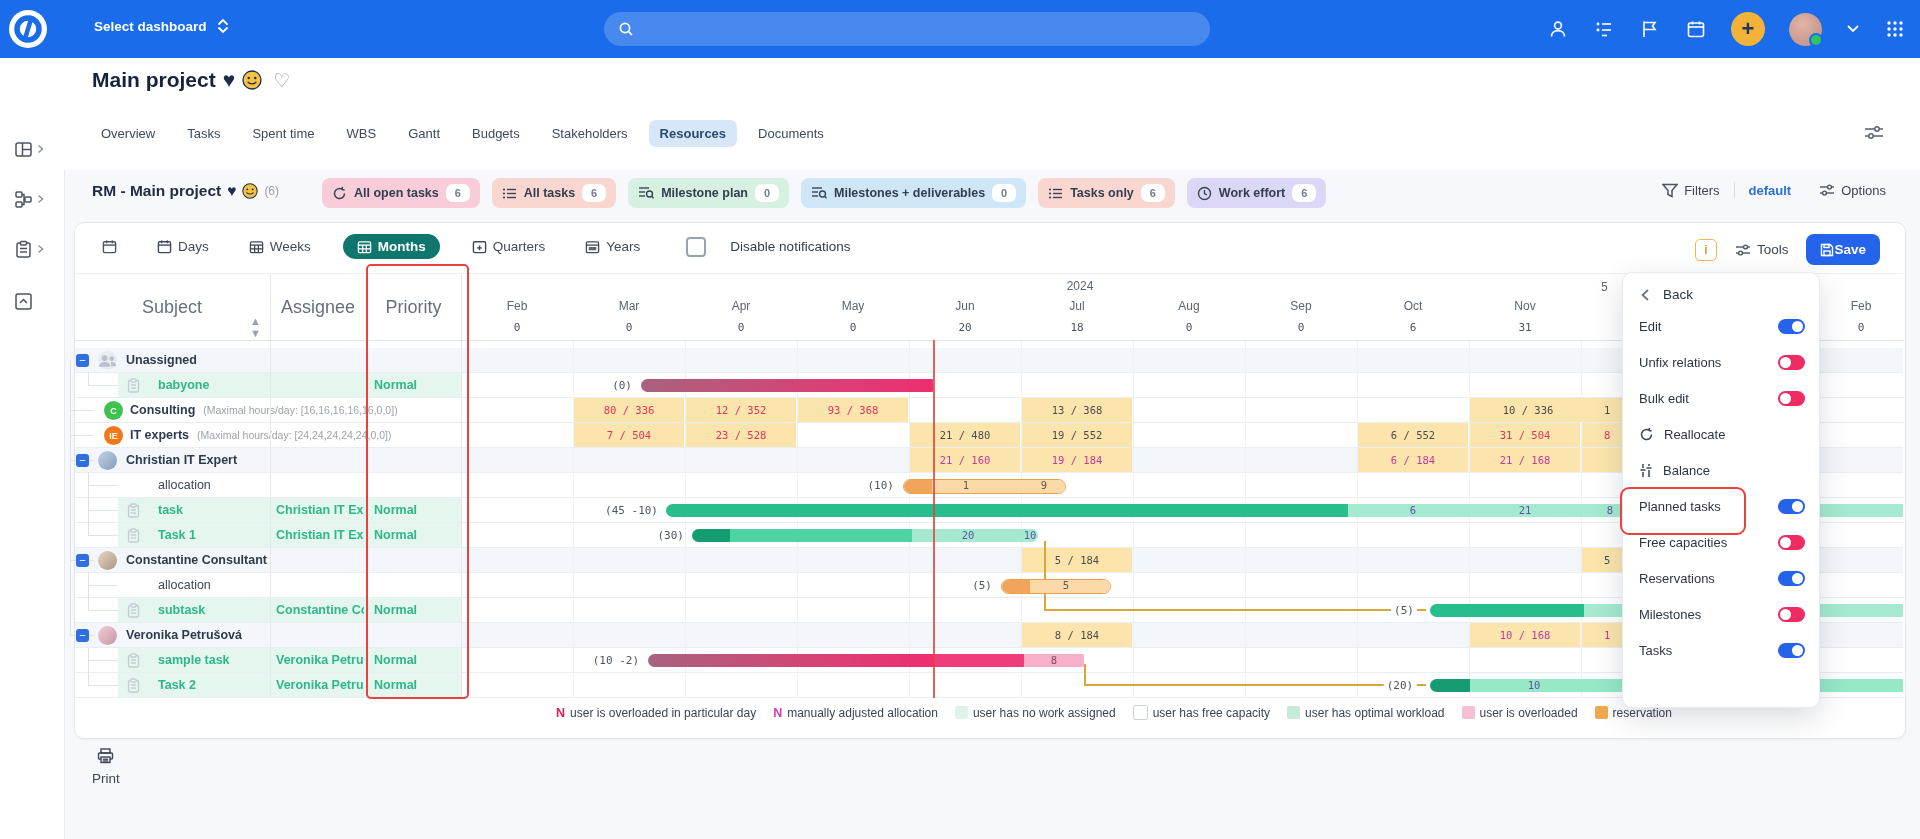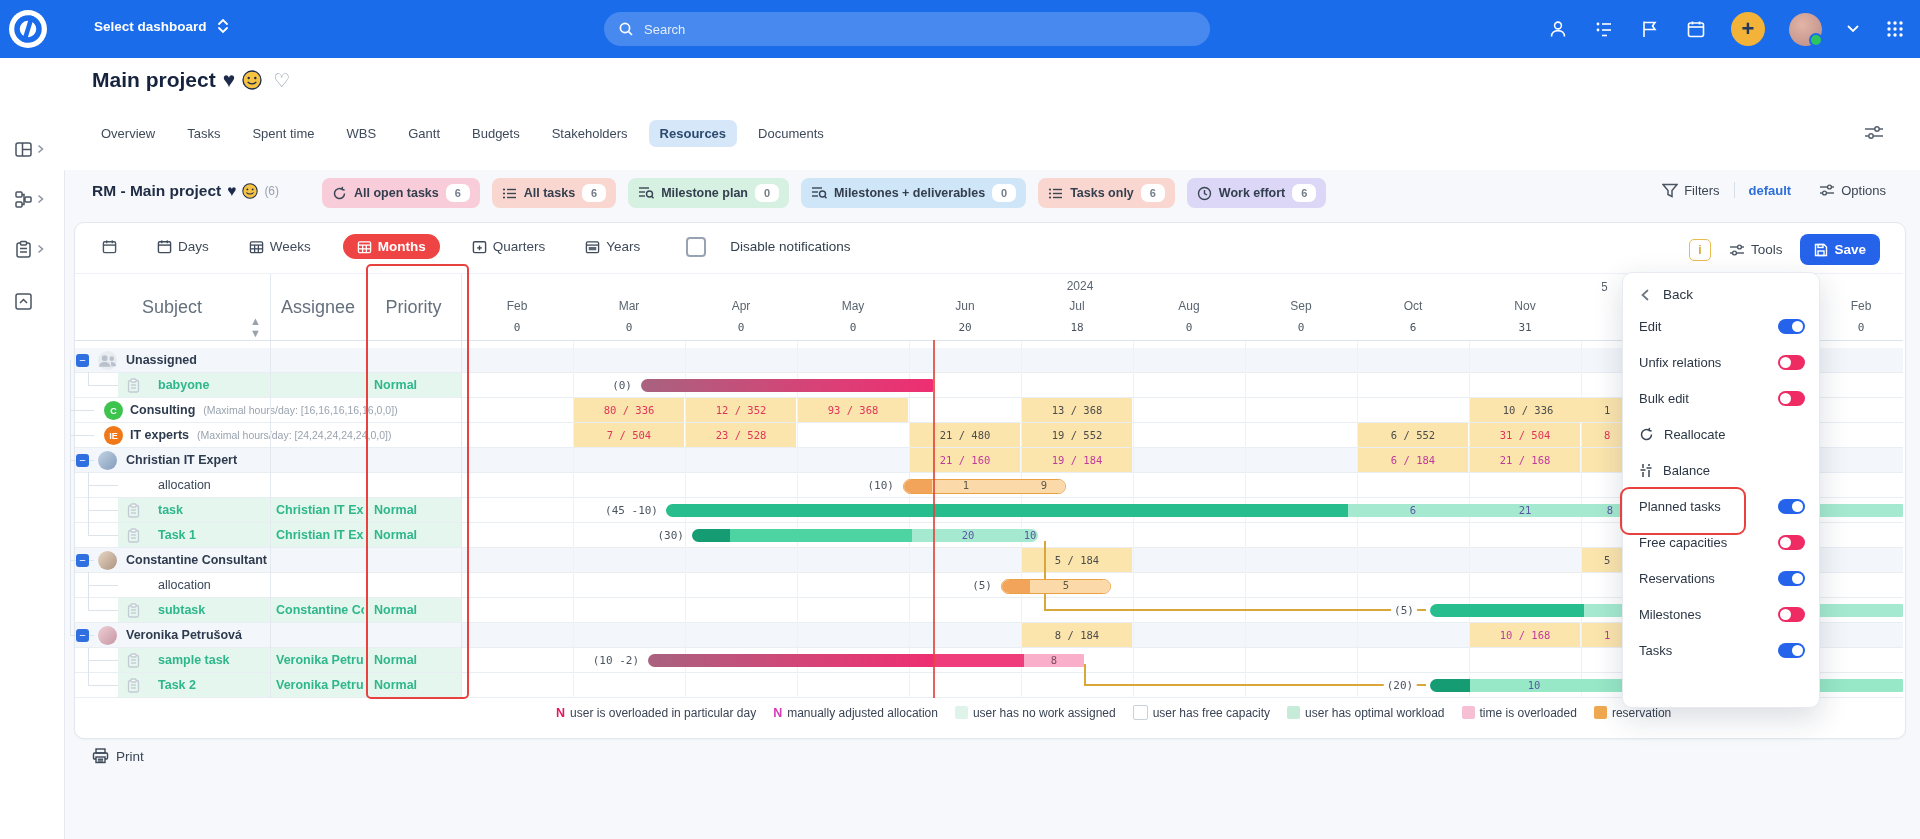--- a/index.html
+++ b/index.html
@@ -36,27 +36,27 @@
   .chip .cnt{background:#fff;border-radius:7px;min-width:16px;height:18px;display:flex;align-items:center;justify-content:center;font-size:11px;color:#737d8a;padding:0 4px;font-weight:600;}
   .filtgrp{position:absolute;right:34px;top:182px;display:flex;align-items:center;gap:14px;font-size:13px;color:#3c4654;}
   .filtgrp .sep{width:1px;height:16px;background:#d8dee6;}
   .filtgrp .lnk{color:#2e6fd8;font-weight:600;cursor:pointer;}
   .fl-item{display:flex;align-items:center;gap:6px;cursor:pointer;}
   
   .card{position:absolute;left:74px;top:222px;width:1830px;height:515px;background:#fff;border:1px solid #e2e8f0;border-radius:10px;box-shadow:0 1px 2px rgba(20,40,80,.04);}
   
   .scales{position:absolute;left:94px;top:234px;display:flex;align-items:center;gap:24px;}
   .scalebtn{display:flex;align-items:center;gap:6px;font-size:13.5px;color:#3f4a5a;cursor:pointer;padding:5px 8px;border-radius:16px;}
-  .scalebtn.active{background:#ef4444;color:#fff;font-weight:600;padding:5px 14px;}
+  .scalebtn.active{background:#0f766e;color:#fff;font-weight:600;padding:5px 14px;}
   .cbx{width:16px;height:16px;border:2px solid #97a3b2;border-radius:4px;background:#fff;cursor:pointer;}
   .cbxlbl{font-size:13.5px;color:#33404f;}
   .tools-grp{position:absolute;right:40px;top:234px;display:flex;align-items:center;gap:18px;}
   .infobox{width:20px;height:20px;border:1.5px solid #e7bb4e;border-radius:5px;color:#d9a62e;font-size:12px;font-weight:700;display:flex;align-items:center;justify-content:center;cursor:pointer;}
   .toolsbtn{display:flex;align-items:center;gap:6px;font-size:13.5px;color:#3c4654;cursor:pointer;}
-  .savebtn{background:#2563eb;color:#fff;border:none;border-radius:8px;height:31px;padding:0 14px;font-size:13.5px;font-weight:600;display:flex;align-items:center;gap:6px;cursor:pointer;font-family:"Liberation Sans",sans-serif;}
+  .savebtn{background:#2563eb;color:#fff;border:none;border-radius:8px;height:31px;padding:0 14px;font-size:13.5px;font-weight:600;display:flex;align-items:center;cursor:pointer;font-family:"Liberation Sans",sans-serif;}
   
   .hdr-label{position:absolute;font-size:18px;color:#65707e;}
   .yearlbl{position:absolute;top:279px;font-size:12px;color:#5a6570;}
   .m-lbl{position:absolute;top:299px;width:112px;text-align:center;font-size:12px;color:#5a6570;}
   .m-num{position:absolute;top:321px;width:112px;text-align:center;font-size:11px;color:#49545f;font-family:"DejaVu Sans Mono",monospace;}
   .colline{position:absolute;width:1px;background:#e3e9ef;z-index:3;}
   .hline{position:absolute;height:1px;background:#dde4ec;z-index:3;}
   .gridline{position:absolute;width:1px;background:#eef2f7;z-index:1;}
   
   .rowbg{position:absolute;left:75px;width:1828px;height:25px;box-sizing:border-box;border-bottom:1px solid #e9eef3;z-index:0;}
@@ -101,21 +101,21 @@
   .toggle.on{background:#2563eb;}
   .toggle.off{background:#ee2b63;}
   .toggle .knob{position:absolute;top:2px;width:11px;height:11px;border-radius:50%;background:#fff;}
   .toggle.on .knob{right:2px;}
   .toggle.off .knob{left:2px;}
   
   .legend{position:absolute;left:556px;top:705px;display:flex;align-items:center;gap:17px;font-size:12px;color:#3a4454;z-index:8;}
   .lg-item{display:flex;align-items:center;gap:5px;white-space:nowrap;}
   .lg-sw{width:13px;height:13px;border-radius:2px;display:inline-block;}
   .lg-N{font-weight:700;font-size:12.5px;}
-  .printbtn{position:absolute;left:92px;top:748px;display:flex;align-items:center;gap:7px;font-size:13.5px;color:#3b4757;cursor:pointer;}
+  .printbtn{position:absolute;left:92px;top:748px;display:flex;align-items:center;gap:7px;font-size:13.5px;color:#3b4757;cursor:pointer;flex-direction:column;}
   .clipYear{position:absolute;left:1602px;top:280px;width:13px;height:15px;overflow:hidden;font-size:12px;color:#5a6570;}
   .clipYear span{display:inline-block;margin-left:-21px;}
   .sorticon{position:absolute;left:250px;top:315px;color:#98a2ae;font-size:11px;z-index:2;}
   svg{display:block;}
 </style>
 </head>
 <body>
 
 <div id="app">
 
@@ -136,21 +136,20 @@
           </svg>
         </span>
     </div>
     <div class="searchwrap">
       <span>
           <svg width="16" height="16" viewBox="0 0 16 16" fill="none" stroke="#fff" stroke-width="1.7">
             <circle cx="7" cy="7" r="4.6"></circle>
             <line x1="10.6" y1="10.6" x2="14" y2="14"></line>
           </svg>
         </span>
-      <input placeholder="Search" style="">
     </div>
     <div class="tb-icons">
       <span class="tb-ic">
           <svg width="20" height="20" viewBox="0 0 20 20" fill="none" stroke="#fff" stroke-width="1.6">
             <circle cx="10" cy="6.5" r="3.4"></circle>
             <path d="M3.5 17.5 C3.5 13.6 6.4 11.6 10 11.6 C13.6 11.6 16.5 13.6 16.5 17.5"></path>
           </svg>
         </span>
       <span class="tb-ic">
           <svg width="20" height="20" viewBox="0 0 20 20" fill="none" stroke="#fff" stroke-width="1.6">
@@ -834,21 +833,21 @@
       <div class="lg-item">
         <span class="lg-sw" style="background: rgb(255, 255, 255); border: 1px solid rgb(201, 209, 218);"></span>
         <span>user has free capacity</span>
       </div>
       <div class="lg-item">
         <span class="lg-sw" style="background: rgb(198, 236, 217);"></span>
         <span>user has optimal workload</span>
       </div>
       <div class="lg-item">
         <span class="lg-sw" style="background: rgb(246, 191, 212);"></span>
-        <span>time is overloaded</span>
+        <span>user is overloaded</span>
       </div>
       <div class="lg-item">
         <span class="lg-sw" style="background: rgb(240, 168, 80);"></span>
         <span>reservation</span>
       </div>
     </div>
 
   <div class="printbtn">
     <svg width="17" height="16" viewBox="0 0 17 16" fill="none" stroke="#3b4757" stroke-width="1.4">
         <rect x="4" y="1" width="9" height="4"></rect>

